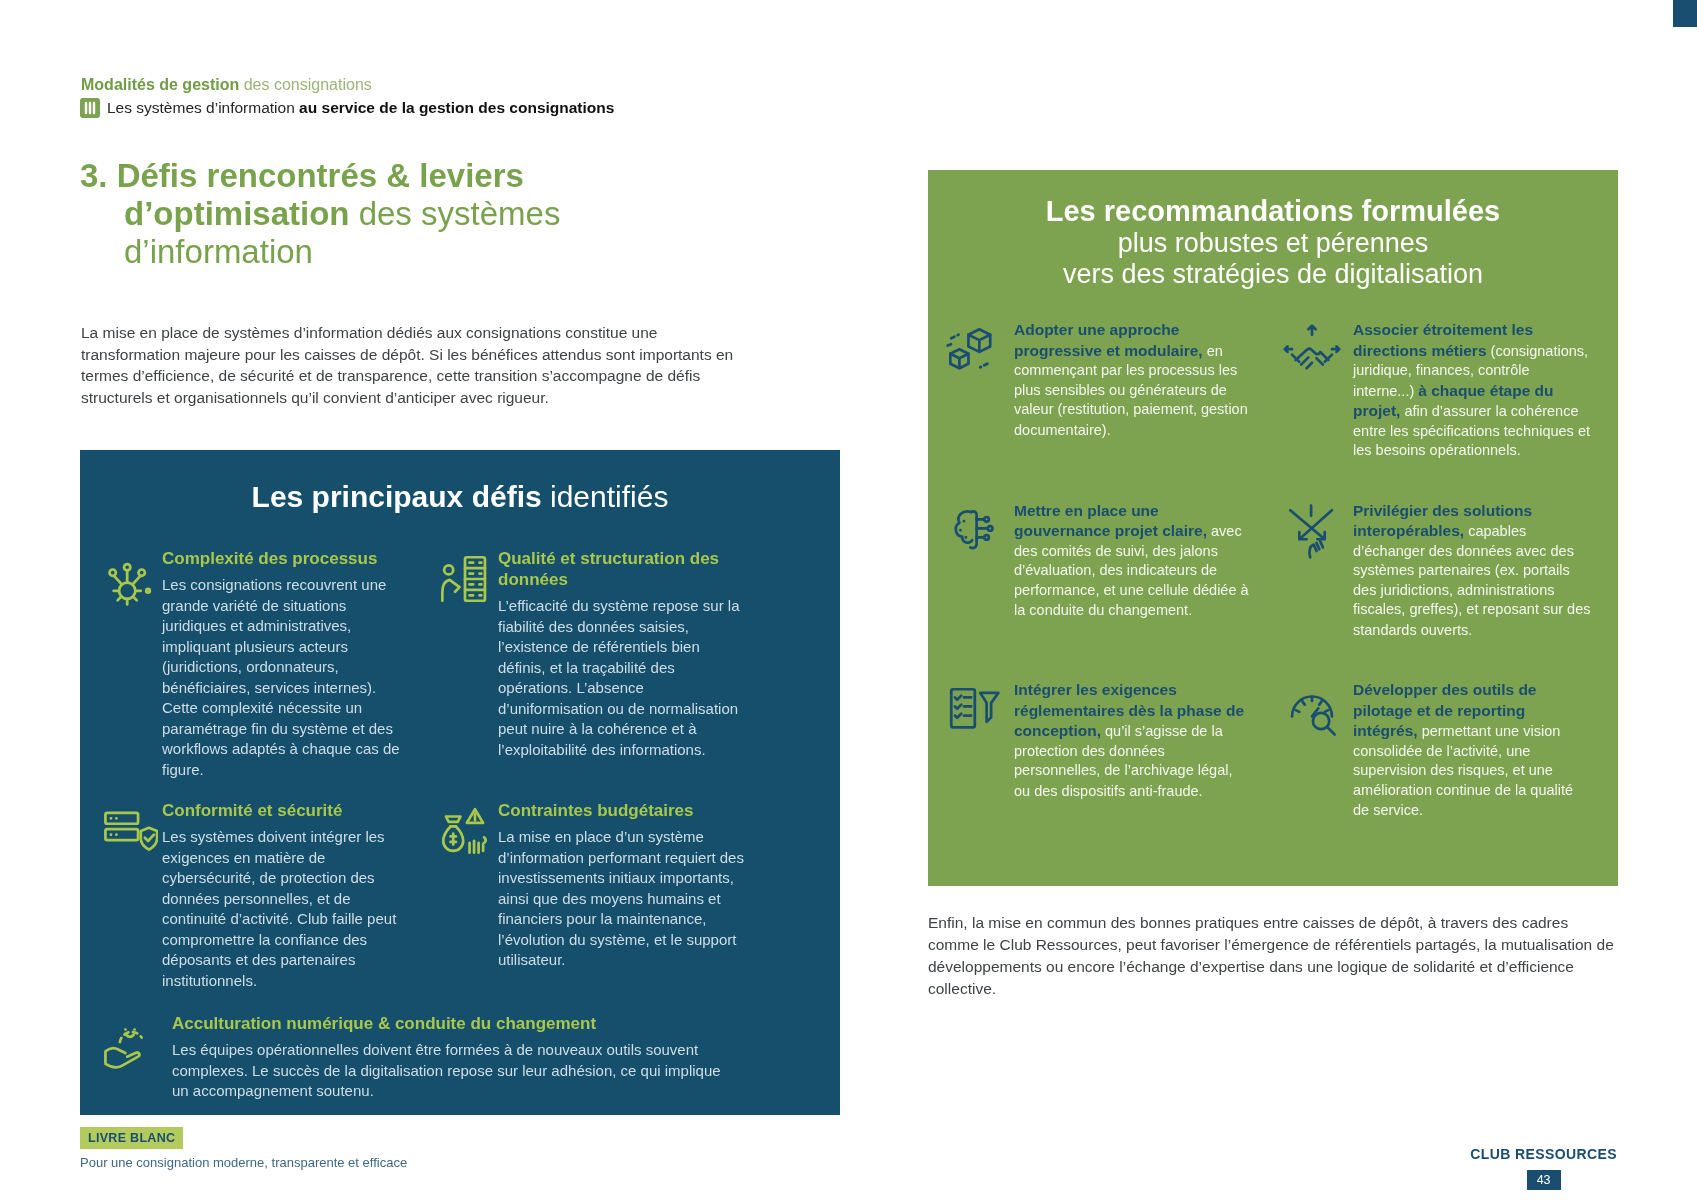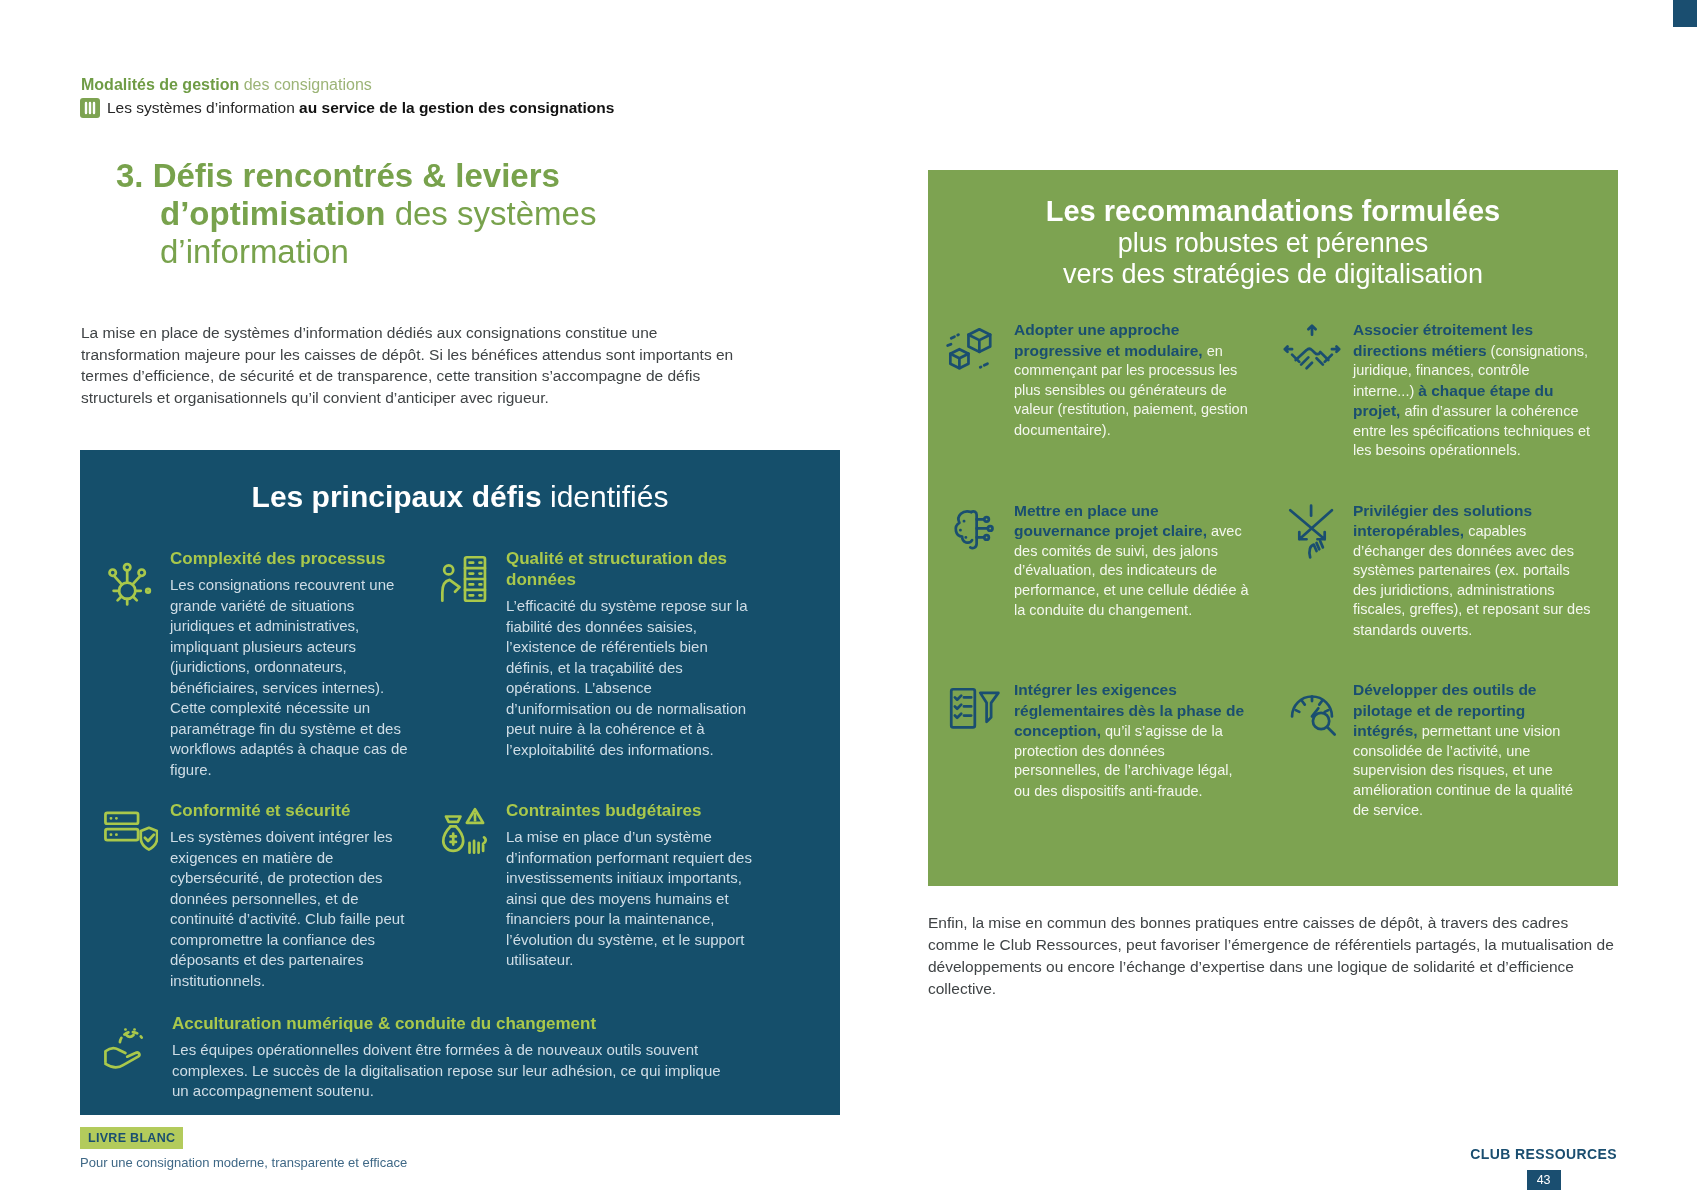--- a/index.html
+++ b/index.html
@@ -14,35 +14,35 @@
   .eyebrow { position:absolute; left:81px; top:76px; font-size:16px; }
   .eyebrow .b { font-weight:bold; color:#6f9c45;margin-top:36px; }
   .eyebrow .l { color:#9cb477; }
   .kicker { position:absolute; left:80px; top:98px; font-size:15.5px; color:#262626;
             display:flex; align-items:center; gap:7px; }
   .kicker .bold { font-weight:bold; color:#111; }
   .kicker-icon { width:20px; height:20px; flex:0 0 20px; display:block; }
 
   
   .main-heading { position:absolute; left:80px; top:157px; color:#78a24c;
-                  font-size:33px; line-height:38px;margin-left:36px; }
+                  font-size:33px; line-height:38px; }
   .main-heading .b { font-weight:bold; }
   .main-heading .ind { padding-left:44px; }
 
   .intro { position:absolute; left:81px; top:322px; width:674px;
            font-size:15.5px; line-height:21.5px; color:#3f4345; }
 
   
   .challenges-box { position:absolute; left:80px; top:450px; width:760px; height:665px;
                     background:#154f6b; color:#cfdde6; }
   .challenges-title { text-align:center; padding-top:30px; font-size:30px; color:#ffffff; }
   .challenges-title .b { font-weight:bold; }
   .challenges-grid { display:grid; grid-template-columns:322px 322px; column-gap:14px;
                      row-gap:20px; padding:0 10px 0 20px; margin-top:34px; }
-  .challenge-item { display:flex; gap:12px; }
+  .challenge-item { display:flex; gap:4px; }
   .ch-icon { width:58px; height:58px; flex:0 0 58px; margin-top:2px; }
   .ch-title { color:#a9c84b; font-weight:bold; font-size:17px; line-height:21px;
               margin-bottom:6px; max-width:224px; }
   .ch-body { font-size:15px; line-height:20.5px; width:248px; }
   .challenge-item-full { display:flex; gap:14px; padding:0 20px; margin-top:22px; }
   .challenge-item-full .ch-title { max-width:none; }
   .challenge-item-full .ch-body { width:566px; }
 
   
   .reco-box { position:absolute; left:928px; top:170px; width:690px; height:716px;

